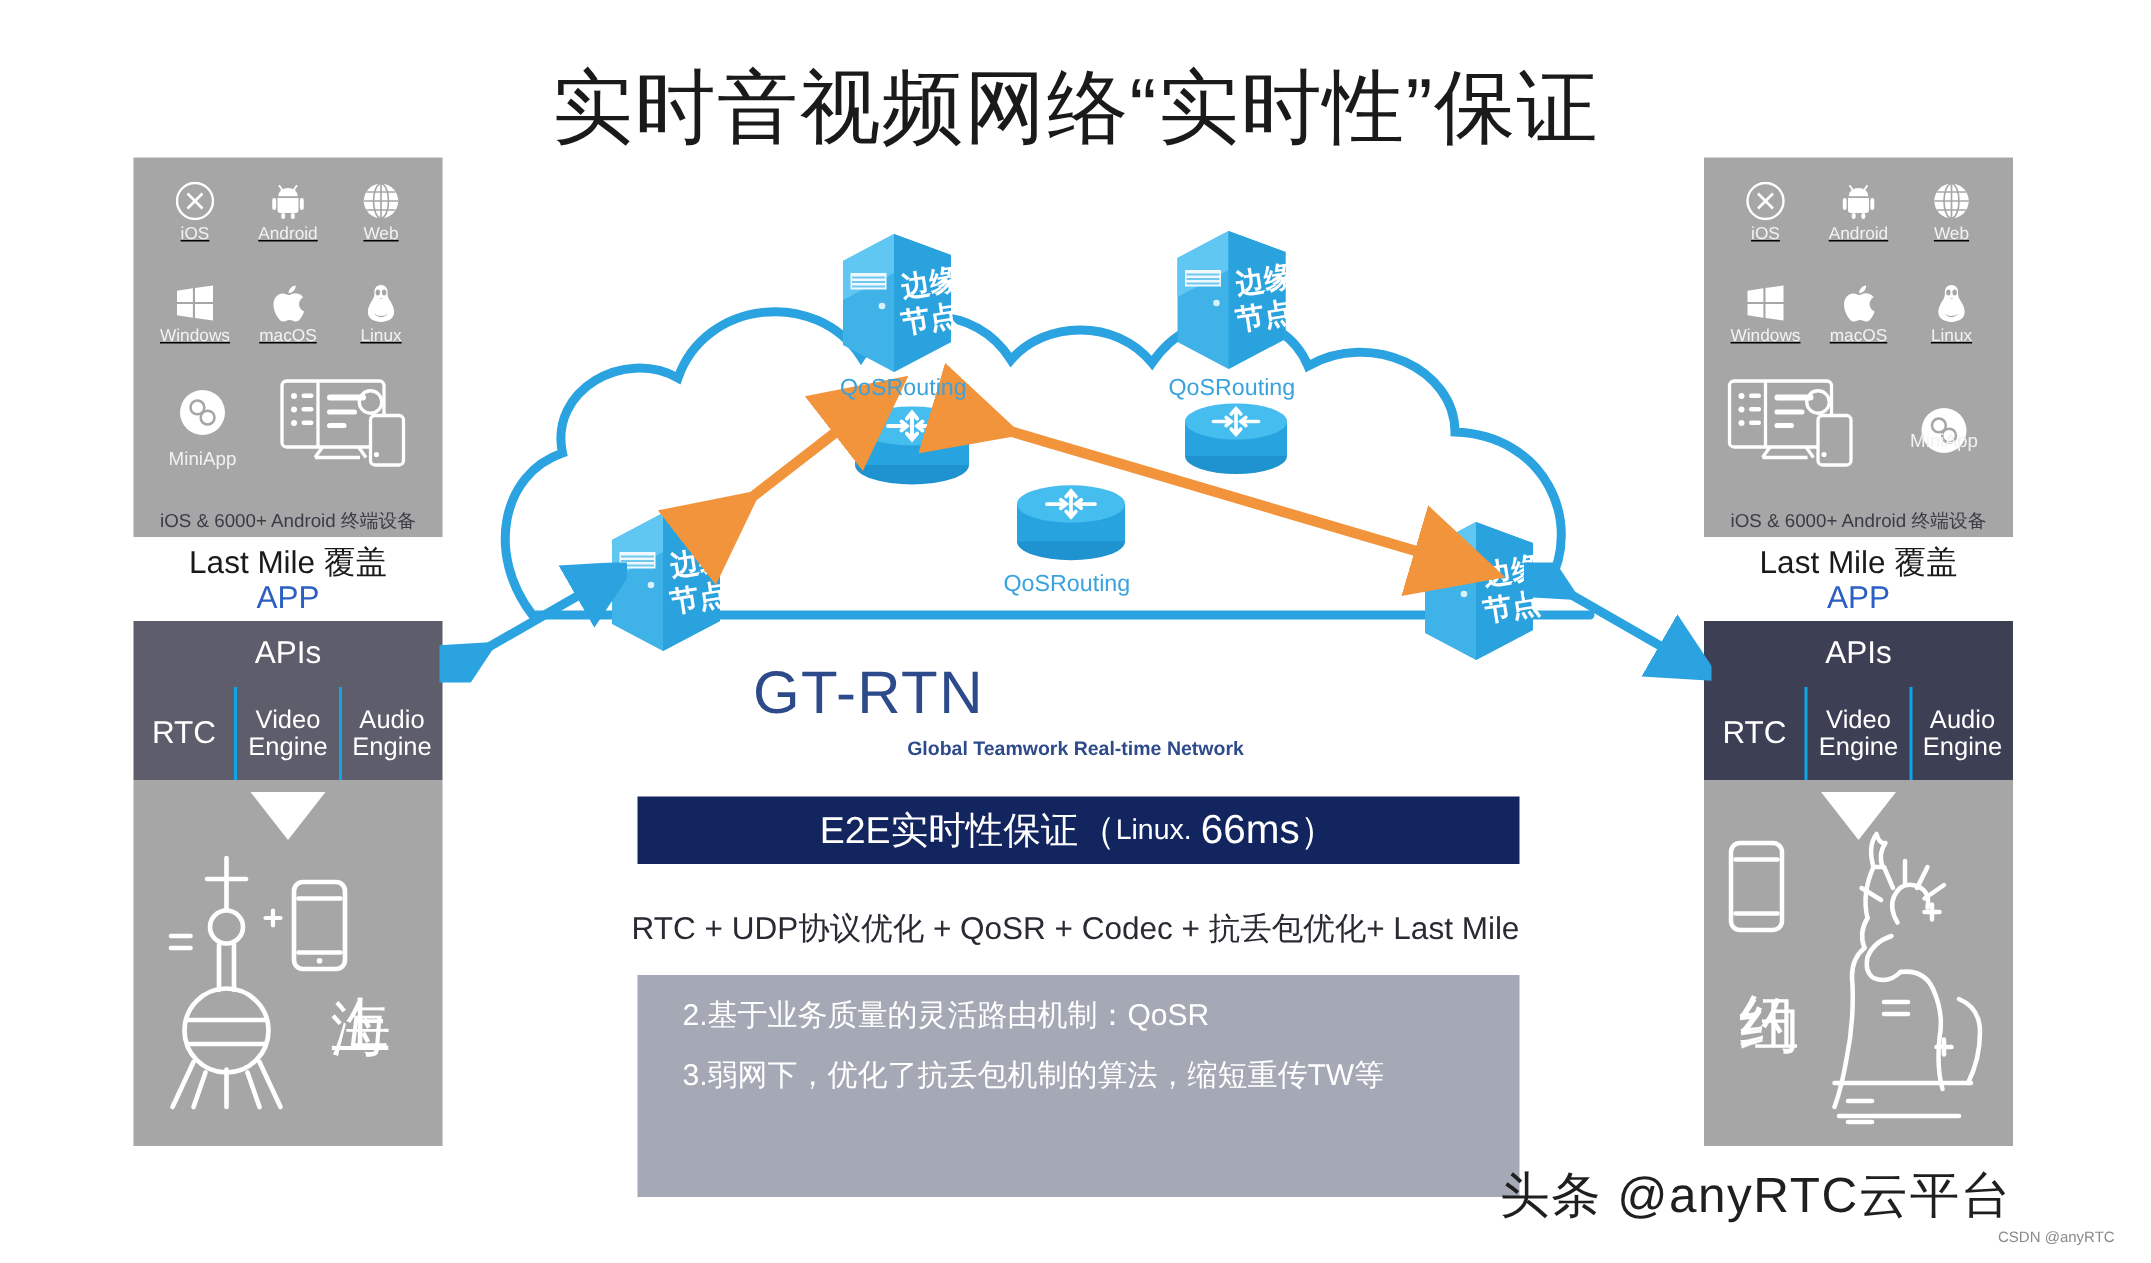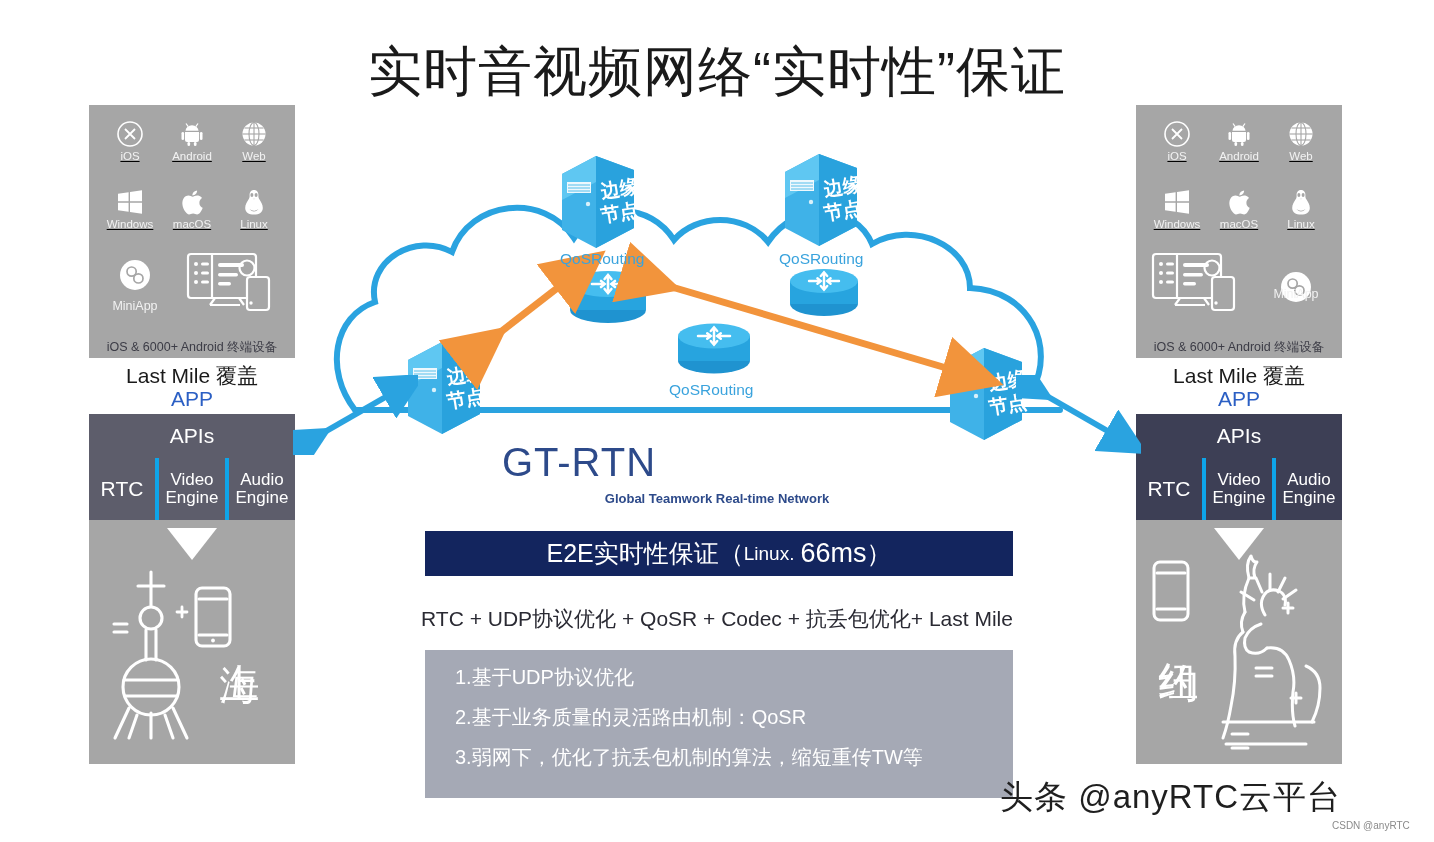--- a/index.html
+++ b/index.html
@@ -49,21 +49,21 @@
     text-align: center; font-size: 21px; color: #2b5fc4; line-height: 1.1;
   }
 
   .apis-bar {
     height: 44px; display: flex; align-items: center; justify-content: center;
     color: #ffffff; font-size: 21px; margin-top: 4px;
   }
   .engines-row { display: flex; height: 62px; }
   .engine-cell {
     flex: 1; display: flex; align-items: center; justify-content: center; text-align: center;
-    color: #ffffff; font-size: 17px; line-height: 1.04; border-right: 4px solid #0ea5e9;
+    color: #ffffff; font-size: 17px; line-height: 1.04; border-right: 2px solid #0ea5e9;
   }
   .engine-cell:last-child { border-right: none; }
   .engine-cell.rtc { font-size: 21px; }
 
   .city-box { width: 206px; height: 244px; background: #a6a6a6; position: relative; }
   .tri-down {
     position:absolute; left: 50%; transform: translateX(-50%); top: 8px;
     width: 0; height: 0; border-left: 25px solid transparent; border-right: 25px solid transparent;
     border-top: 32px solid #ffffff;
   }
@@ -631,21 +631,20 @@
     <span>E2E实时性保证（</span>
     <span class="med">Linux.</span>
     <span style="width:6px"></span>
     <span class="ms">66ms</span>
     <span>）</span>
   </div>
 
   <div class="formula">RTC + UDP协议优化 + QoSR + Codec + 抗丢包优化+ Last Mile</div>
 
   <div class="bullets">
-    <div class="bullet">1.基于UDP协议优化</div>
     <div class="bullet">2.基于业务质量的灵活路由机制：QoSR</div>
     <div class="bullet">3.弱网下，优化了抗丢包机制的算法，缩短重传TW等</div>
   </div>
 
   <div class="watermark">头条 @anyRTC云平台</div>
   <div class="watermark-sub">CSDN @anyRTC</div>
 
 </div>
 
 </body></html>

